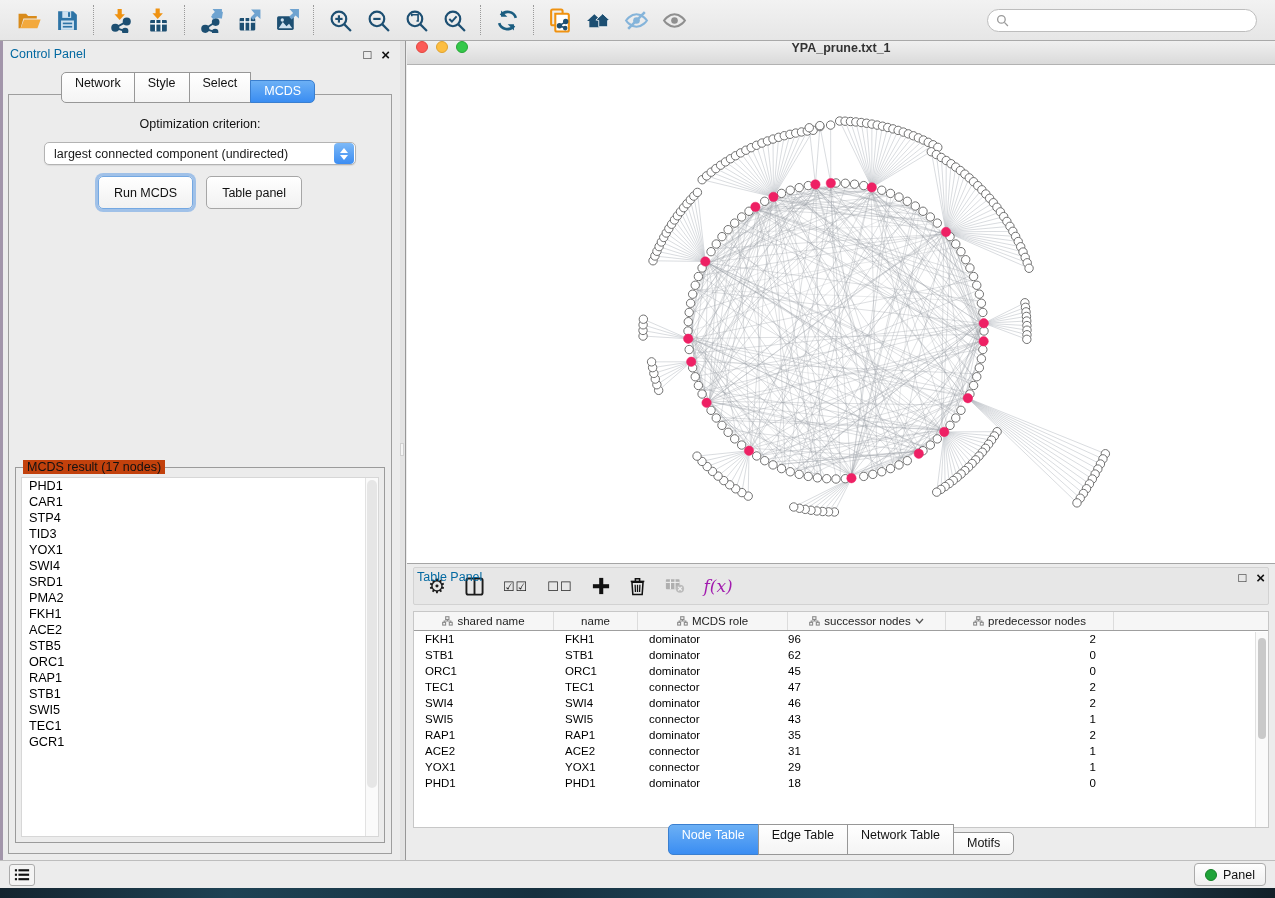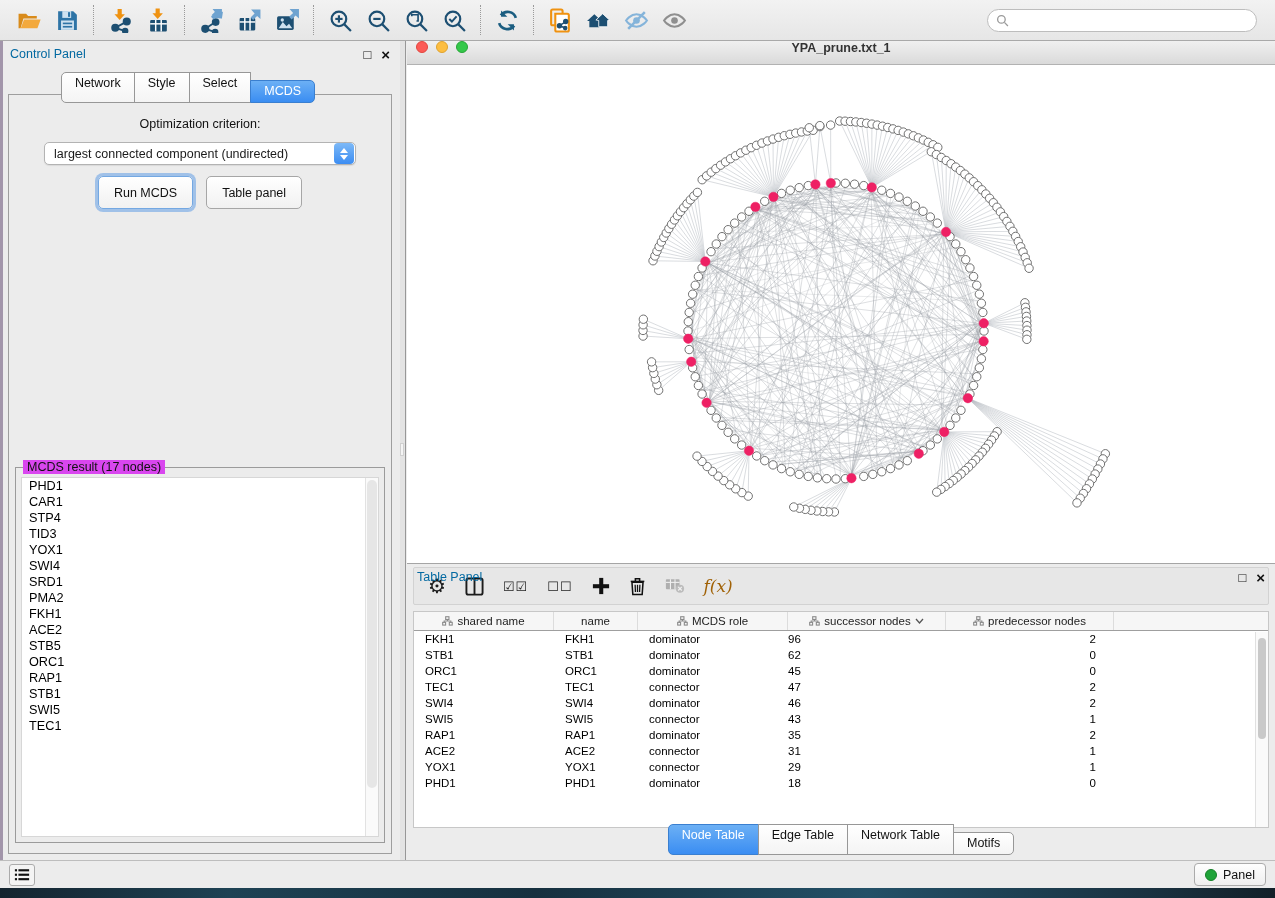--- a/index.html
+++ b/index.html
@@ -49,21 +49,21 @@
   .dd-stepper i { width:0; height:0; border-left:4px solid transparent; border-right:4px solid transparent; }
   .dd-stepper .up { border-bottom:5px solid #fff; }
   .dd-stepper .dn { border-top:5px solid #fff; }
 
   .btn-row { display:flex; justify-content:center; gap:13px; margin-top:11px; }
   .pbtn { height:33px; padding:0 15px; font-size:12.5px; font-family:inherit; color:#111;
     background:linear-gradient(#ffffff,#f1f1f1); border:1px solid #a6a6a6; border-radius:5px; }
   .pbtn.focused { border-color:#74a8e2; box-shadow:0 0 0 3px rgba(110,165,230,.6); }
 
   .groupbox { position:absolute; left:6px; right:6px; top:372px; height:376px; border:1px solid #9b9b9b; }
-  .groupbox legend-t { position:absolute; top:-8px; left:7px; background:#d946ef; padding:0 4px;
+  .groupbox legend-t { position:absolute; top:-8px; left:7px; background:#c2410c; padding:0 4px;
     font-size:12.5px; color:#111; display:block; }
   .mcds-list { position:absolute; left:5px; right:5px; top:9px; bottom:5px; background:#fff;
     border:1px solid #d7d7d7; overflow:hidden; }
   .mcds-list .scroll { position:absolute; right:0; top:0; bottom:0; width:13px; background:#fafafa; border-left:1px solid #e2e2e2; }
   .mcds-list .scroll b { display:block; margin:2px 1px; height:86%; background:#e6e6e6; border-radius:5px; }
   .mcds-item { font-size:12.7px; line-height:16px; padding-left:7px; color:#000; }
 
   
   .vsplit { position:absolute; left:400px; top:41px; width:6px; bottom:38px; background:#e3e3e3; border-right:1px solid #979797; z-index:4; }
   .vsplit .grip { position:absolute; left:0; right:1px; top:402px; height:13px; background:#f4f4f4; border:1px solid #cfcfcf; }
@@ -82,21 +82,21 @@
   .net-canvas svg { display:block; }
 
   
   .table-panel { position:absolute; left:407px; top:563px; right:0; bottom:38px; background:#ececec; border-top:1px solid #a5a5a5; }
   .tp-toolbar { margin:3px 6px 0; height:38px; background:#e7e7e7; border:1px solid #d2d2d2; border-radius:2px;
     display:flex; align-items:center; gap:19px; padding:0 14px; }
   .tico { display:flex; align-items:center; color:#1c1c1c; }
   .tico.dim { opacity:.38; }
   .gear { font-size:20px; line-height:1; }
   .checks { font-size:13px; letter-spacing:1px; }
-  .fx { font-family:"DejaVu Serif", serif; font-style:italic; font-size:17px; color:#a16207; }
+  .fx { font-family:"DejaVu Serif", serif; font-style:italic; font-size:17px; color:#a21caf; }
 
   .tableWrap { position:absolute; left:6px; right:6px; top:47px; bottom:32px; background:#fff; border:1px solid #c7c7c7; }
   .thead { display:flex; height:19px; background:#f6f6f6; border-bottom:1px solid #9f9f9f; }
   .th { display:flex; align-items:center; justify-content:center; gap:4px; font-size:11.5px; color:#222;
     border-right:1px solid #dcdcdc; overflow:hidden; white-space:nowrap; }
   .th:last-child { border-right:none; }
   .tbody { overflow:hidden; }
   .trow { display:flex; height:16px; align-items:center; }
   .td { font-size:11.5px; color:#000; overflow:hidden; white-space:nowrap; }
   .c0 { width:140px; } .c1 { width:84px; } .c2 { width:150px; } .c3 { width:158px; } .c4 { width:168px; } .cf { flex:1; }
@@ -339,20 +339,21 @@
           <div class="mcds-item">SRD1</div>
           <div class="mcds-item">PMA2</div>
           <div class="mcds-item">FKH1</div>
           <div class="mcds-item">ACE2</div>
           <div class="mcds-item">STB5</div>
           <div class="mcds-item">ORC1</div>
           <div class="mcds-item">RAP1</div>
           <div class="mcds-item">STB1</div>
           <div class="mcds-item">SWI5</div>
           <div class="mcds-item">TEC1</div>
+          <div class="mcds-item">GCR1</div>
         </div>
     </div>
   </div>
 </div>
 
 <div class="vsplit">
     <span class="grip"></span>
   </div>
 
 <div class="net-window">

